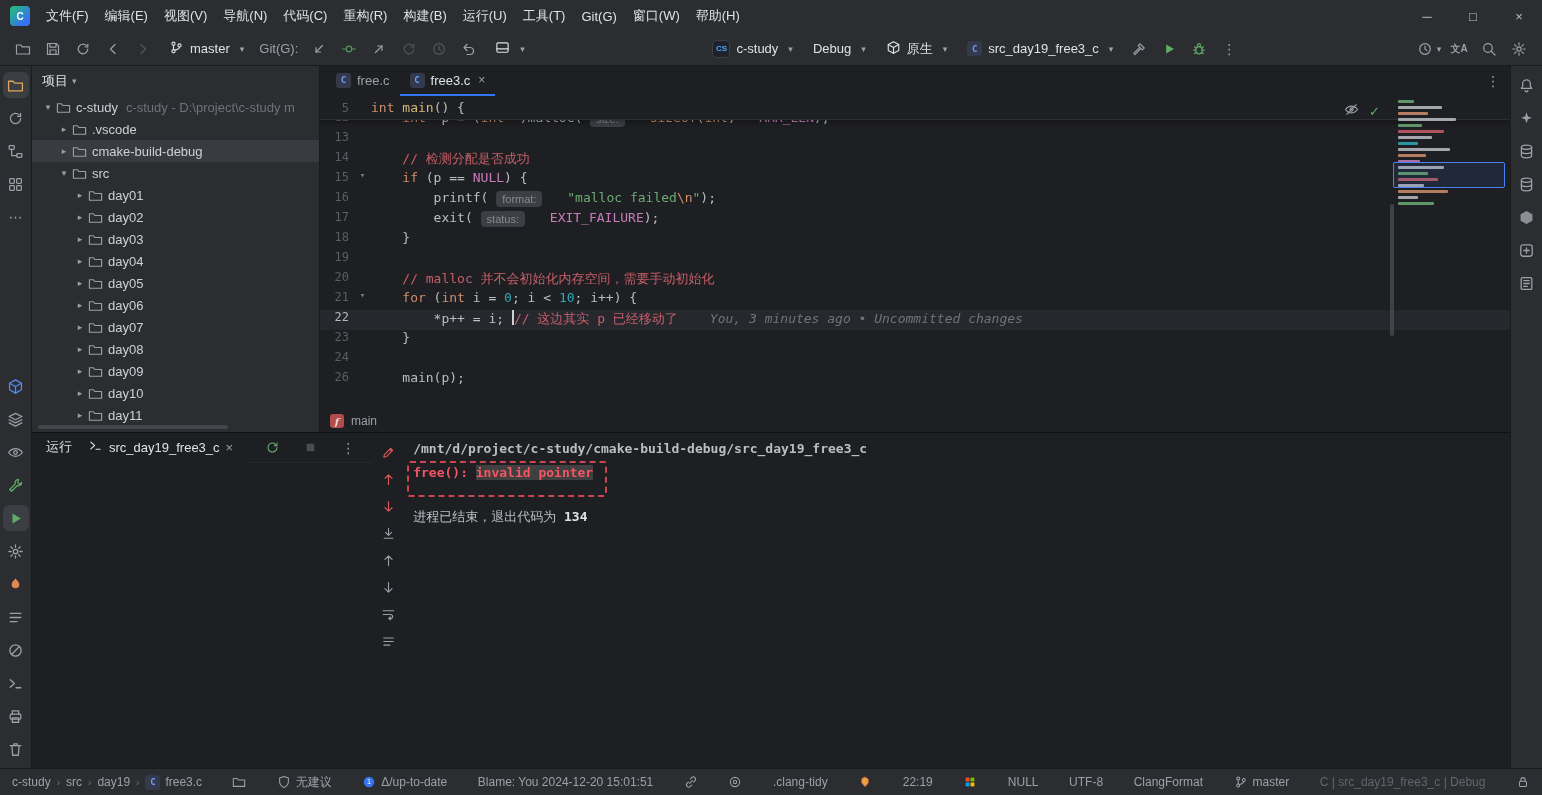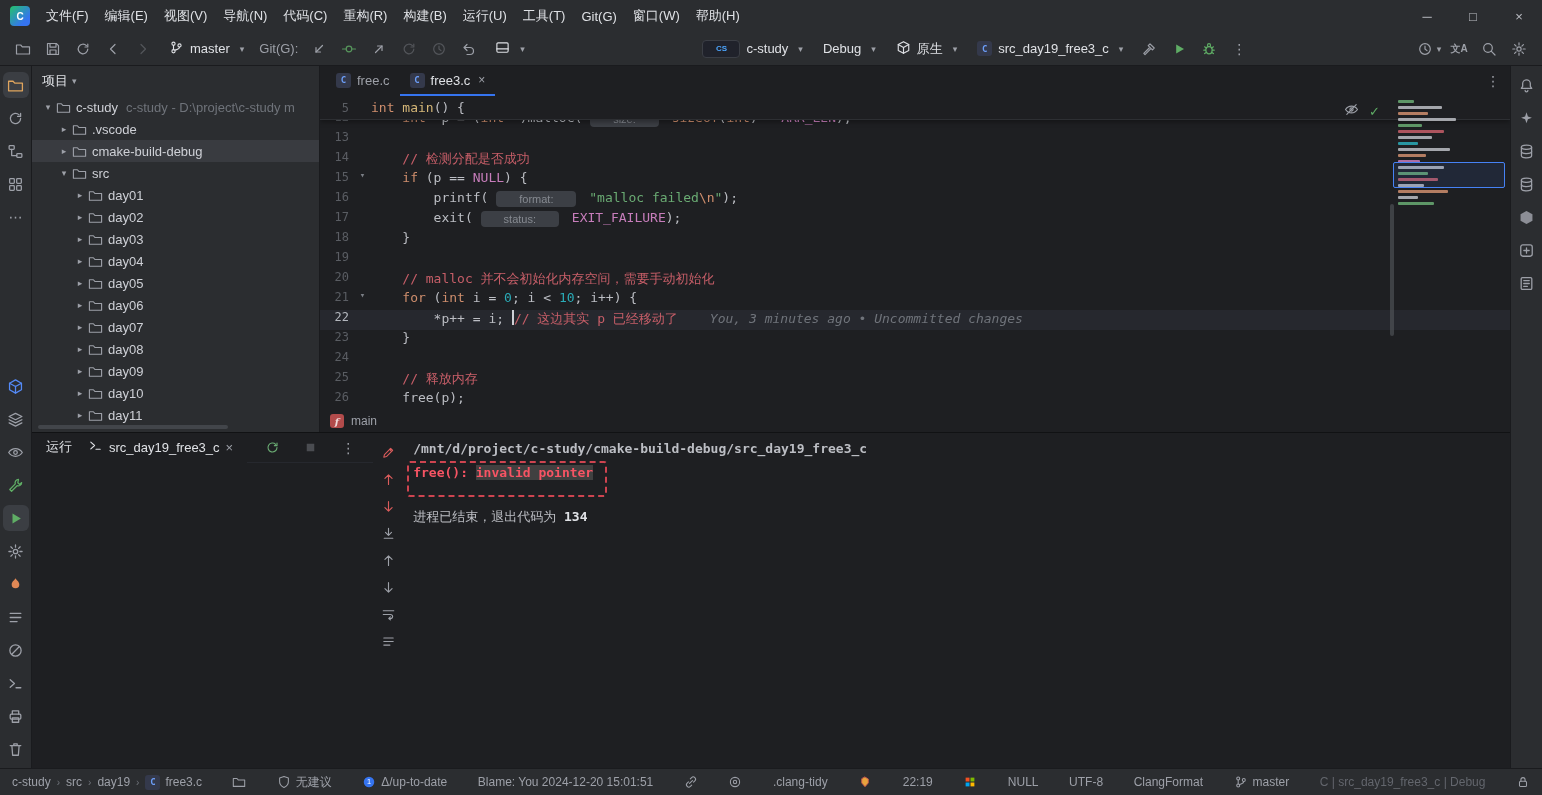--- a/index.html
+++ b/index.html
@@ -16,21 +16,21 @@
 
   
   .toolbar{height:34px;background:#2B2D30;display:flex;align-items:center;padding:0 10px;gap:6px;border-bottom:1px solid #1A1B1E;flex:none}
   .tb-group{display:flex;align-items:center;gap:4px}
   .tbtn{width:26px;height:26px;border-radius:5px;display:flex;align-items:center;justify-content:center;color:#9DA0A8}
   .tbtn.disabled{opacity:.35}
   .tb-widget{display:flex;align-items:center;gap:6px;padding:3px 7px;border-radius:5px;color:#DFE1E5;font-size:13px;white-space:nowrap}
   .dd::after{content:"▾";font-size:9px;color:#9DA0A8;margin-left:4px}
   .tb-label{color:#9DA0A8;font-size:13px;margin:0 2px}
   .tb-spacer{flex:1}
-  .cs-badge{width:38px;height:18px;border-radius:4px;background:#20222B;border:1px solid #3B3E45;color:#4CA6FF;font:700 8px "Liberation Sans",sans-serif;display:flex;align-items:center;justify-content:center;flex:none}
+  .cs-badge{width:18px;height:18px;border-radius:4px;background:#20222B;border:1px solid #3B3E45;color:#4CA6FF;font:700 8px "Liberation Sans",sans-serif;display:flex;align-items:center;justify-content:center;flex:none}
 
   
   .main{flex:1;display:flex;min-height:0}
   .stripe{width:32px;background:#2B2D30;display:flex;flex-direction:column;align-items:center;padding:6px 0;gap:7px;flex:none}
   .stripe.left{border-right:1px solid #1A1B1E}
   .stripe.right{border-left:1px solid #1A1B1E}
   .sicon{width:26px;height:26px;border-radius:6px;display:flex;align-items:center;justify-content:center;color:#9DA0A8;flex:none}
   .sicon.active{background:#3B3E43}
   .stripe .spacer{flex:1}
   .content{flex:1;display:flex;flex-direction:column;min-width:0}
@@ -61,21 +61,21 @@
   .line.first{margin-top:-10px}
   .line.current{background:#26282E}
   .ln{width:34px;text-align:right;color:#5A5D63;flex:none;padding-right:5px;font-size:12px}
   .line.current .ln{color:#B4B8BF}
   .fold{width:17px;color:#7A7E85;font-size:9px;text-align:center;flex:none}
   .code{flex:1;min-width:0}
   .sticky{position:absolute;top:0;left:0;right:0;height:24px;background:#1E1F22;z-index:3;display:flex;align-items:center;border-bottom:1px solid #2D2F33;box-shadow:0 2px 5px rgba(0,0,0,.35)}
   .sticky .line{height:22px;line-height:22px;flex:1}
   .tk.kw{color:#CF8E6D}.tk.fn{color:#D5B778}.tk.num{color:#2AACB8}.tk.str{color:#6AAB73}
   .tk.esc{color:#CF8E6D}.tk.mac{color:#C77DBB}.tk.cmt{color:#C75E68}.tk.txt{color:#BCBEC4}
-  .inlay{display:inline-block;background:#3C3F45;color:#868A91;border-radius:4px;padding:0 23px;font-size:11px;line-height:16px;vertical-align:middle;margin-right:5px;font-family:"Liberation Sans",sans-serif}
+  .inlay{display:inline-block;background:#3C3F45;color:#868A91;border-radius:4px;padding:0 6px;font-size:11px;line-height:16px;vertical-align:middle;margin-right:17px;font-family:"Liberation Sans",sans-serif}
   .caret-i{display:inline-block;width:2px;height:15px;background:#CED0D6;vertical-align:-2px}
   .blame{color:#6F737A;font-style:italic;margin-left:32px}
   .inspect{position:absolute;top:6px;right:130px;display:flex;align-items:center;gap:10px;z-index:4;color:#9DA0A8}
   .inspect .ok{color:#5FAD65;font-size:13px}
   .minimap{position:absolute;top:2px;right:8px;width:106px;height:120px;z-index:4}
   .mm-bar{position:absolute;height:3px;border-radius:1px;opacity:.85}
   .mm-view{position:absolute;left:-3px;right:-3px;top:64px;height:26px;border:1px solid #4682F5;background:rgba(70,130,245,.10);border-radius:2px}
   .vscroll{position:absolute;right:116px;top:108px;width:4px;height:132px;background:#5A5D63;border-radius:2px;opacity:.55;z-index:4}
   .crumbs{height:22px;display:flex;align-items:center;gap:7px;padding:0 10px;font-size:12px;color:#9DA0A8;flex:none}
   .fn-ic{width:14px;height:14px;border-radius:3px;background:#B24B4B;color:#F0DADA;font:italic 700 10px "DejaVu Serif",serif;display:flex;align-items:center;justify-content:center;flex:none}
@@ -638,22 +638,21 @@
                 <div class="line"><span class="ln">15</span><span class="fold">▾</span><span class="code"><span class="tk txt">    </span><span class="tk kw">if</span><span class="tk txt"> (p == </span><span class="tk mac">NULL</span><span class="tk txt">) {</span></span></div>
                 <div class="line"><span class="ln">16</span><span class="fold"></span><span class="code"><span class="tk txt">        printf( </span><span class="inlay">format:</span><span class="tk txt"> </span><span class="tk str">"malloc failed</span><span class="tk esc">\n</span><span class="tk str">"</span><span class="tk txt">);</span></span></div>
                 <div class="line"><span class="ln">17</span><span class="fold"></span><span class="code"><span class="tk txt">        exit( </span><span class="inlay">status:</span><span class="tk txt"> </span><span class="tk mac">EXIT_FAILURE</span><span class="tk txt">);</span></span></div>
                 <div class="line"><span class="ln">18</span><span class="fold"></span><span class="code"><span class="tk txt">    }</span></span></div>
                 <div class="line"><span class="ln">19</span><span class="fold"></span><span class="code"></span></div>
                 <div class="line"><span class="ln">20</span><span class="fold"></span><span class="code"><span class="tk txt">    </span><span class="tk cmt">// malloc 并不会初始化内存空间，需要手动初始化</span></span></div>
                 <div class="line"><span class="ln">21</span><span class="fold">▾</span><span class="code"><span class="tk txt">    </span><span class="tk kw">for</span><span class="tk txt"> (</span><span class="tk kw">int</span><span class="tk txt"> i = </span><span class="tk num">0</span><span class="tk txt">; i &lt; </span><span class="tk num">10</span><span class="tk txt">; i++) {</span></span></div>
                 <div class="line current"><span class="ln">22</span><span class="fold"></span><span class="code"><span class="tk txt">        *p++ = i; </span><span class="caret-i"></span><span class="tk cmt">// 这边其实 p 已经移动了</span><span class="blame">You, 3 minutes ago • Uncommitted changes</span></span></div>
                 <div class="line"><span class="ln">23</span><span class="fold"></span><span class="code"><span class="tk txt">    }</span></span></div>
                 <div class="line"><span class="ln">24</span><span class="fold"></span><span class="code"></span></div>
-                <div class="line"><span class="ln">25</span><span class="fold"></span><span class="code"><span class="tk txt">    </span><span class="tk cmt">// 释放内存</span></span></div>
-                <div class="line"><span class="ln">26</span><span class="fold"></span><span class="code"><span class="tk txt">    free(p);</span></span></div>
+                <div class="line"><span class="ln">26</span><span class="fold"></span><span class="code"><span class="tk txt">    main(p);</span></span></div>
               </div>
             <div class="sticky" id="sticky">
                 <div class="line"><span class="ln">5</span><span class="fold"></span><span class="code"><span class="tk kw">int</span><span class="tk txt"> </span><span class="tk fn">main</span><span class="tk txt">() {</span></span></div>
               </div>
             <div class="inspect">
               <span><span class="ic">
                     <svg viewBox="0 0 16 16" width="15" height="15" fill="none" stroke="currentColor" stroke-width="1.2" stroke-linecap="round" stroke-linejoin="round">
                       <path d="M1.6 8S4 4.4 8 4.4 14.4 8 14.4 8 12 11.6 8 11.6 1.6 8 1.6 8z"></path>
                       <circle cx="8" cy="8" r="1.7"></circle>
                       <path d="M3 13.2L13 2.8"></path>

